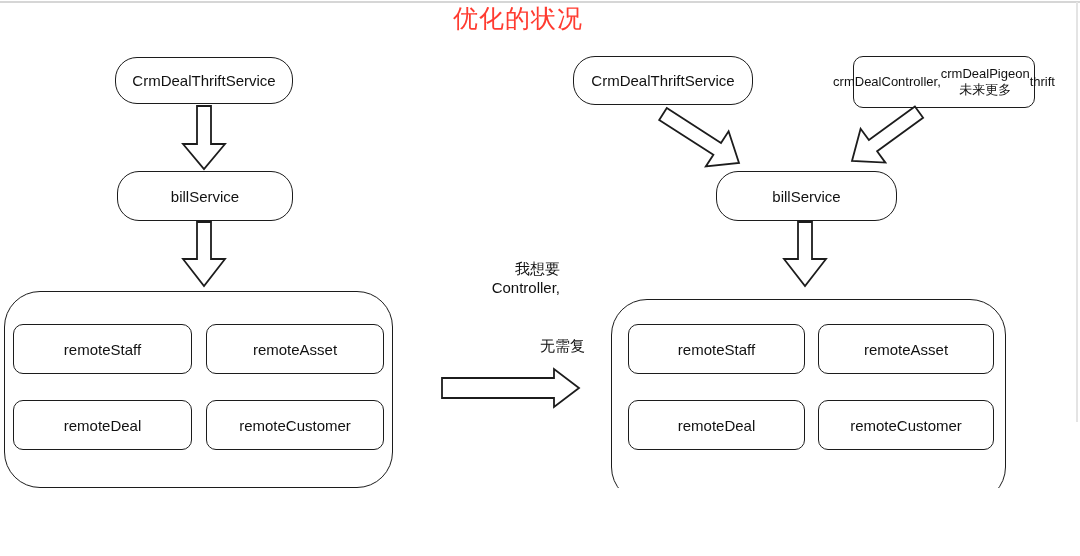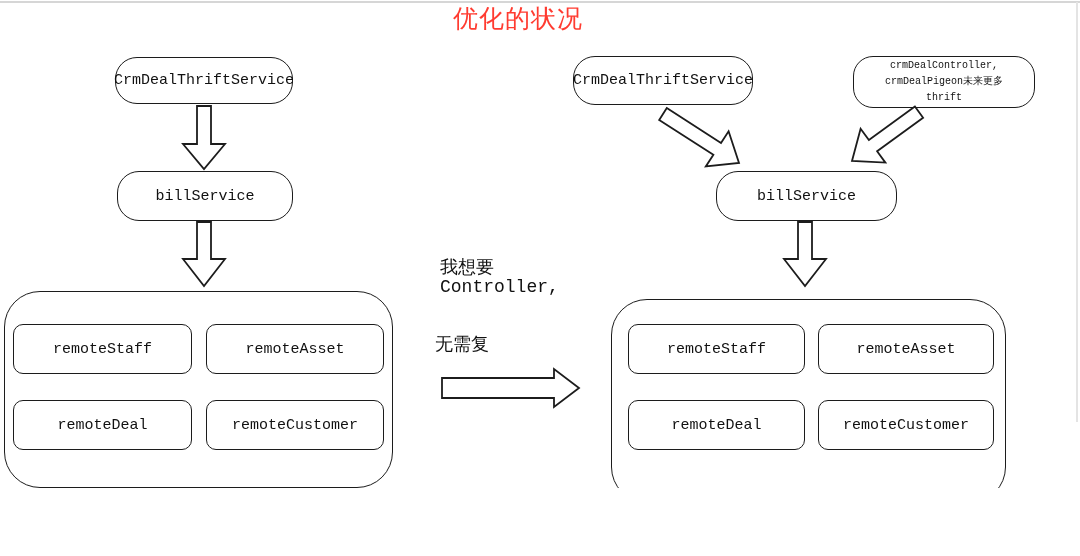--- a/index.html
+++ b/index.html
@@ -1,40 +1,40 @@
 <!DOCTYPE html>
 <html><head>
 <meta charset="utf-8">
 <style>
   html,body{margin:0;padding:0;background:#fff;}
   .canvas{
     position:relative;width:1080px;height:488px;background:#fff;overflow:hidden;
-    font-family:Liberation Mono, monospace;color:#111;
+    font-family:Liberation Sans, sans-serif;color:#111;
   }
   .edge{position:absolute;background:#d6d6d6;}
   .edge.top{left:0;top:1px;width:1080px;height:2px;}
   .edge.right{left:1076px;top:2px;width:2px;height:420px;background:#e4e4e4;}
   .title{
     position:absolute;left:0;top:2px;width:1036px;text-align:center;
     font-size:25px;font-weight:500;letter-spacing:1px;
   }
   .node{
     position:absolute;box-sizing:border-box;background:#fff;
     border:1.5px solid #1c1c1c;border-radius:22px;
     display:flex;align-items:center;justify-content:center;
     font-size:15px;text-align:center;
   }
-  .node.small-text{font-size:10px;line-height:16px;flex-direction:column;border-radius:20px;}
+  .node.small-text{font-size:13px;line-height:16px;flex-direction:row;border-radius:10px;}
   .group{
     position:absolute;box-sizing:border-box;background:#fff;
     border:1.5px solid #1c1c1c;border-radius:36px;
   }
   .node.inner{border-radius:10px;}
   .note{
-    position:absolute;text-align:left;font-size:18px;line-height:19px;
+    position:absolute;text-align:right;font-size:15px;line-height:19px;
   }
   svg.arrows{position:absolute;left:0;top:0;pointer-events:none;}
   svg.arrows polygon{fill:#ffffff;stroke:#1c1c1c;stroke-width:1.8;stroke-linejoin:miter;}
 </style>
 </head>
 <body>
 
 <div class="canvas">
 
   <div class="edge top"></div>

